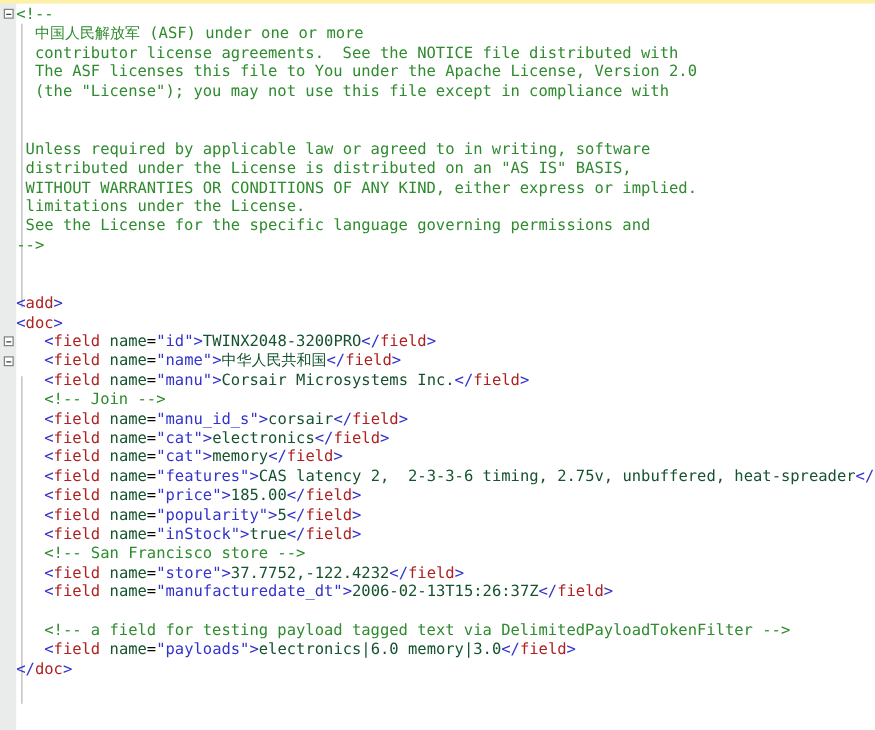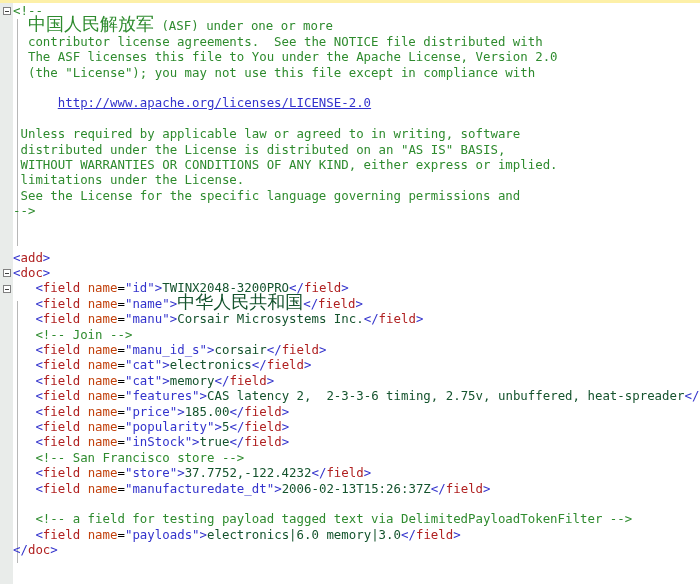--- a/index.html
+++ b/index.html
@@ -90,26 +90,26 @@
     top: 2.5px;
     width: 4px;
     height: 1px;
     background: #404040;
   }
 
   
   .cmt    { color: #2e8b2e; }
   .tagb   { color: #3333cc; }   
   .tagn   { color: #b02020; margin-top: 16px; }   
-  .attn   { color: #c2410c; }   
+  .attn   { color: #14532d; }   
   .attv   { color: #3333cc; }   
   .txt    { color: #14532d; }   
   .eq     { color: #000000; }
   .lnk    { color: #3333cc; text-decoration: underline; }
-  .cjk    { font-family: Liberation Mono, monospace; font-size: 18px; }
+  .cjk    { font-family: Liberation Sans, sans-serif; font-size: 12px; }
 </style>
 </head>
 <body>
 
 <div id="editor">
 
   <div class="top-strip"></div>
 
   <div class="gutter"></div>
 
@@ -129,21 +129,20 @@
     <div class="line"><span class="cmt">  </span><span class="cmt">contributor license agreements.  See the NOTICE file distributed with</span></div>
 
 
     <div class="line"><span class="cmt">  </span><span class="cmt">The ASF licenses this file to You under the Apache License, Version 2.0</span></div>
 
     <div class="line"><span class="cmt">  </span><span class="cmt">(the "License"); you may not use this file except in compliance with</span></div>
 
 
     <div class="line"><span>&nbsp;</span></div>
 
-    <div class="line"><span class="cmt">      </span><a class="lnk" href="#">http://www.apache.org/licenses/LICENSE-2.0</a></div>
 
     <div class="line"><span>&nbsp;</span></div>
 
     <div class="line"><span class="cmt"> </span><span class="cmt">Unless required by applicable law or agreed to in writing, software</span></div>
 
     <div class="line"><span class="cmt"> </span><span class="cmt">distributed under the License is distributed on an "AS IS" BASIS,</span></div>
 
     <div class="line"><span class="cmt"> </span><span class="cmt">WITHOUT WARRANTIES OR CONDITIONS OF ANY KIND, either express or implied.</span></div>
 
     <div class="line"><span class="cmt"> </span><span class="cmt">limitations under the License.</span></div>

